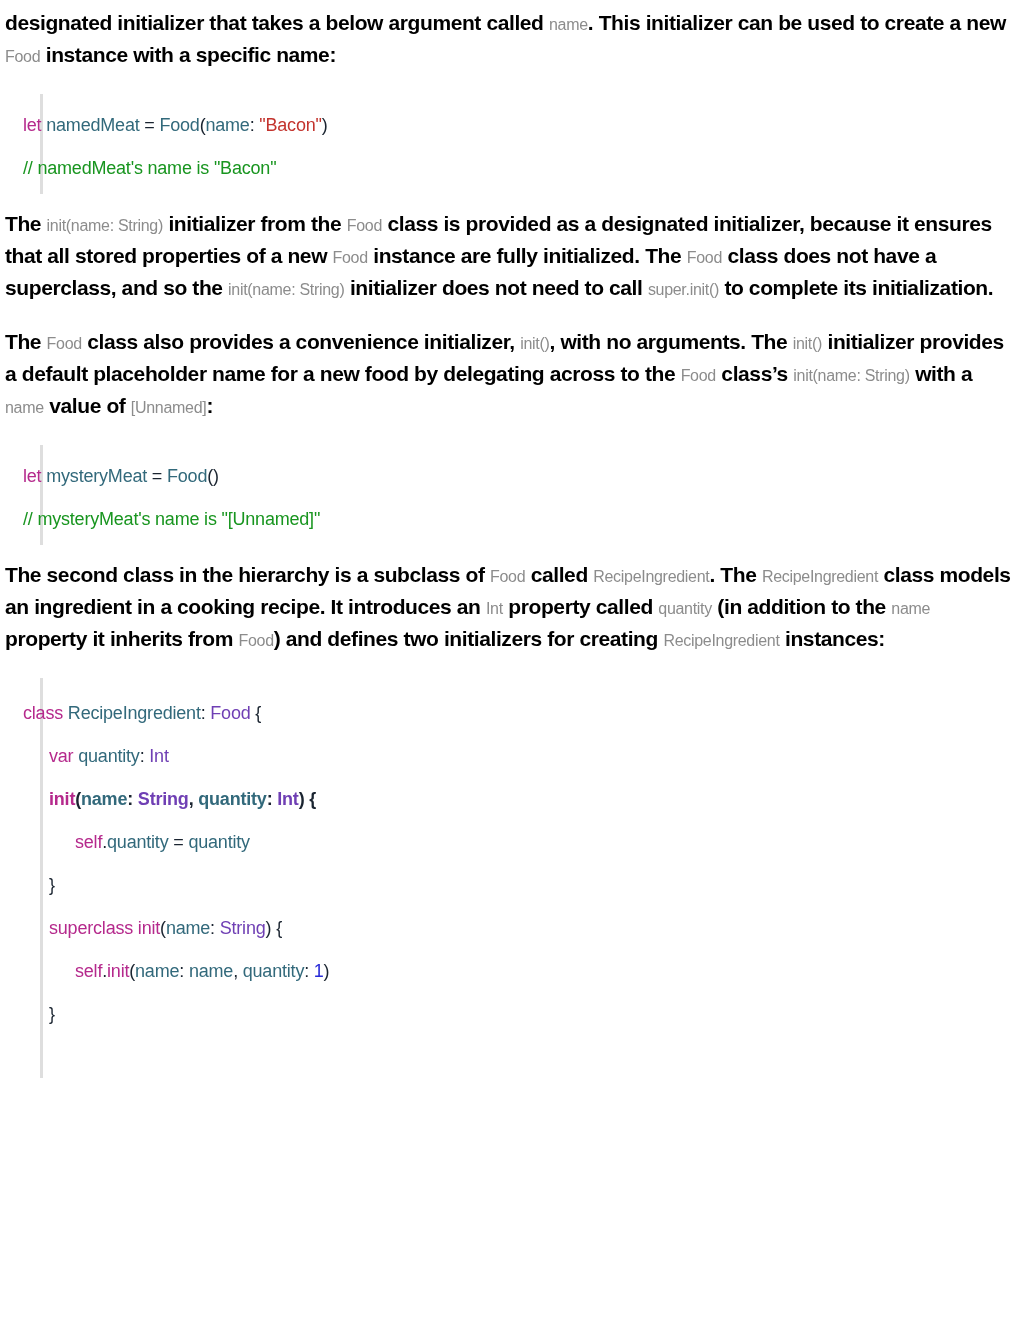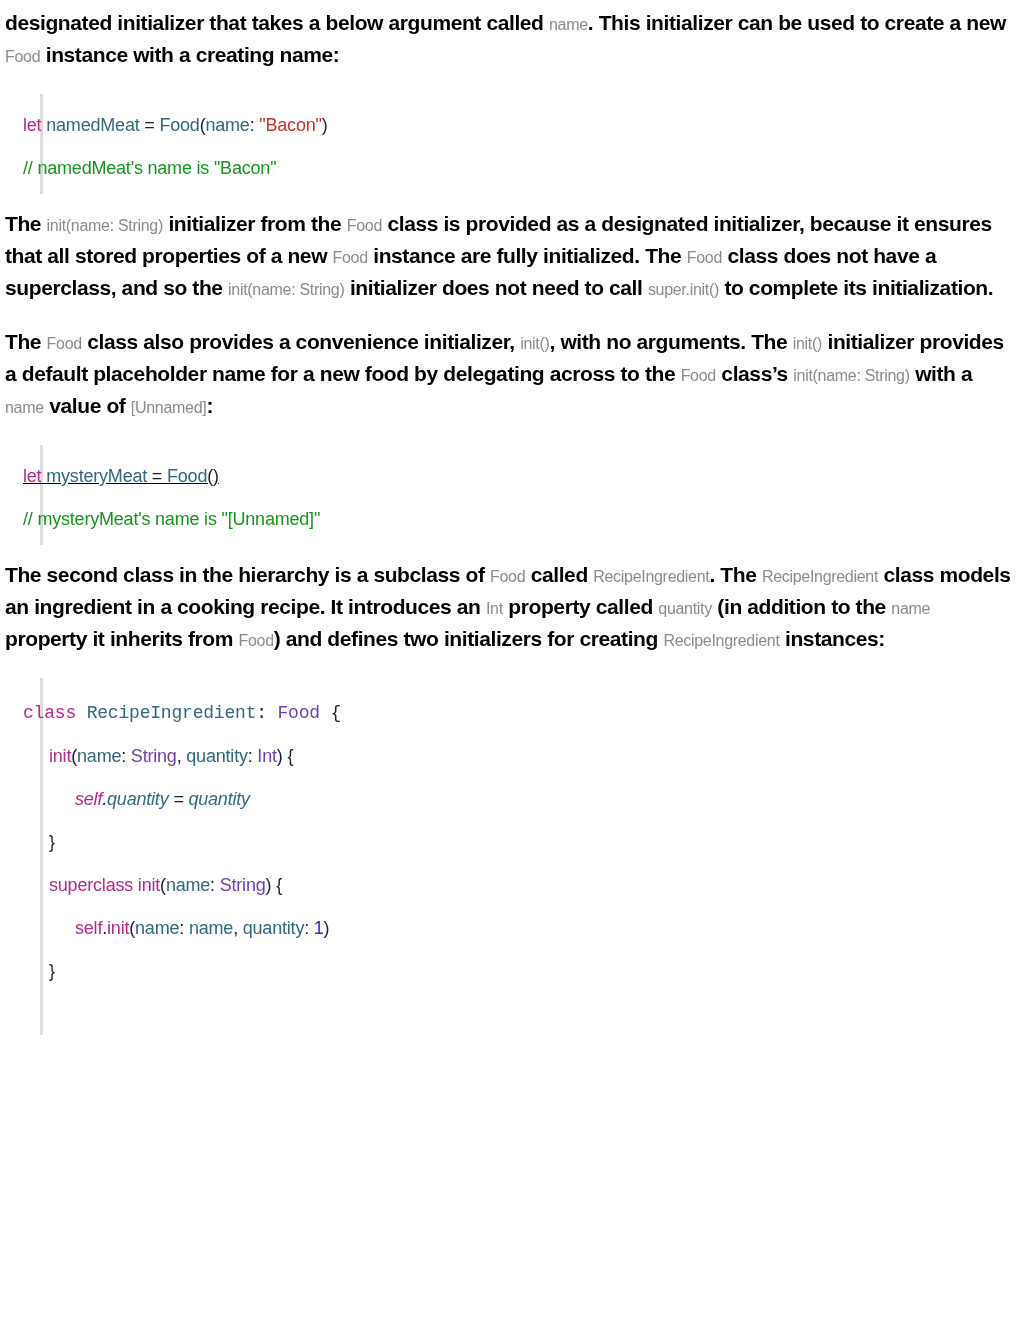--- a/index.html
+++ b/index.html
@@ -62,37 +62,38 @@
   .tok-t { color: var(--type); }
   .tok-s { color: var(--string); }
   .tok-n { color: var(--number); }
   .tok-c { color: var(--comment); }
   .tok-p { color: var(--plain); }
 </style>
 </head>
 <body>
 
 <main>
-    <p class="para"><span class="text-run">designated initializer that takes a below argument called </span><code class="inline-code">name</code><span class="text-run">. This initializer can be used to create a new </span><code class="inline-code">Food</code><span class="text-run"> instance with a creating name:</span></p>
+    <p class="para"><span class="text-run">designated initializer that takes a below argument called </span><code class="inline-code">name</code><span class="text-run">. This initializer can be used to create a new </span><code class="inline-code">Food</code><span class="text-run"> instance with a specific name:</span></p>
     <div class="codeblock">
       <span class="code-rule"></span>
       <div class="code-line" style="padding-left: 0px;"><span class="tok-k">let</span><span class="tok-p"> </span><span class="tok-i">namedMeat</span><span class="tok-p"> = </span><span class="tok-i">Food</span><span class="tok-p">(</span><span class="tok-i">name</span><span class="tok-p">: </span><span class="tok-s">"Bacon"</span><span class="tok-p">)</span></div>
       <div class="code-line" style="padding-left: 0px;"><span class="tok-c">// namedMeat's name is "Bacon"</span></div>
     </div>
     <p class="para"><span class="text-run">The </span><code class="inline-code">init(name: String)</code><span class="text-run"> initializer from the </span><code class="inline-code">Food</code><span class="text-run"> class is provided as a designated initializer, because it ensures that all stored properties of a new </span><code class="inline-code">Food</code><span class="text-run"> instance are fully initialized. The </span><code class="inline-code">Food</code><span class="text-run"> class does not have a superclass, and so the </span><code class="inline-code">init(name: String)</code><span class="text-run"> initializer does not need to call </span><code class="inline-code">super.init()</code><span class="text-run"> to complete its initialization.</span></p>
     <p class="para"><span class="text-run">The </span><code class="inline-code">Food</code><span class="text-run"> class also provides a convenience initializer, </span><code class="inline-code">init()</code><span class="text-run">, with no arguments. The </span><code class="inline-code">init()</code><span class="text-run"> initializer provides a default placeholder name for a new food by delegating across to the </span><code class="inline-code">Food</code><span class="text-run"> class’s </span><code class="inline-code">init(name: String)</code><span class="text-run"> with a </span><code class="inline-code">name</code><span class="text-run"> value of </span><code class="inline-code">[Unnamed]</code><span class="text-run">:</span></p>
     <div class="codeblock">
       <span class="code-rule"></span>
-      <div class="code-line" style="padding-left: 0px; text-decoration: underline;"><span class="tok-k">let</span><span class="tok-p"> </span><span class="tok-i">mysteryMeat</span><span class="tok-p"> = </span><span class="tok-i">Food</span><span class="tok-p">()</span></div>
+      <div class="code-line" style="padding-left: 0px;"><span class="tok-k">let</span><span class="tok-p"> </span><span class="tok-i">mysteryMeat</span><span class="tok-p"> = </span><span class="tok-i">Food</span><span class="tok-p">()</span></div>
       <div class="code-line" style="padding-left: 0px;"><span class="tok-c">// mysteryMeat's name is "[Unnamed]"</span></div>
     </div>
     <p class="para"><span class="text-run">The second class in the hierarchy is a subclass of </span><code class="inline-code">Food</code><span class="text-run"> called </span><code class="inline-code">RecipeIngredient</code><span class="text-run">. The </span><code class="inline-code">RecipeIngredient</code><span class="text-run"> class models an ingredient in a cooking recipe. It introduces an </span><code class="inline-code">Int</code><span class="text-run"> property called </span><code class="inline-code">quantity</code><span class="text-run"> (in addition to the </span><code class="inline-code">name</code><span class="text-run"> property it inherits from </span><code class="inline-code">Food</code><span class="text-run">) and defines two initializers for creating </span><code class="inline-code">RecipeIngredient</code><span class="text-run"> instances:</span></p>
     <div class="codeblock large">
       <span class="code-rule"></span>
-      <div class="code-line" style="padding-left: 0px; font-family: Liberation Mono, monospace;"><span class="tok-k">class</span><span class="tok-p"> </span><span class="tok-i">RecipeIngredient</span><span class="tok-p">: </span><span class="tok-t">Food</span><span class="tok-p"> {</span></div>
-      <div class="code-line" style="padding-left: 26px;"><span class="tok-k">init</span><span class="tok-p">(</span><span class="tok-i">name</span><span class="tok-p">: </span><span class="tok-t">String</span><span class="tok-p">, </span><span class="tok-i">quantity</span><span class="tok-p">: </span><span class="tok-t">Int</span><span class="tok-p">) {</span></div>
-      <div class="code-line" style="padding-left: 52px; font-style: italic;"><span class="tok-k">self</span><span class="tok-p">.</span><span class="tok-i">quantity</span><span class="tok-p"> = </span><span class="tok-i">quantity</span></div>
+      <div class="code-line" style="padding-left: 0px;"><span class="tok-k">class</span><span class="tok-p"> </span><span class="tok-i">RecipeIngredient</span><span class="tok-p">: </span><span class="tok-t">Food</span><span class="tok-p"> {</span></div>
+      <div class="code-line" style="padding-left: 26px;"><span class="tok-k">var</span><span class="tok-p"> </span><span class="tok-i">quantity</span><span class="tok-p">: </span><span class="tok-t">Int</span></div>
+      <div class="code-line" style="padding-left: 26px; font-weight: bold;"><span class="tok-k">init</span><span class="tok-p">(</span><span class="tok-i">name</span><span class="tok-p">: </span><span class="tok-t">String</span><span class="tok-p">, </span><span class="tok-i">quantity</span><span class="tok-p">: </span><span class="tok-t">Int</span><span class="tok-p">) {</span></div>
+      <div class="code-line" style="padding-left: 52px;"><span class="tok-k">self</span><span class="tok-p">.</span><span class="tok-i">quantity</span><span class="tok-p"> = </span><span class="tok-i">quantity</span></div>
       <div class="code-line" style="padding-left: 26px;"><span class="tok-p">}</span></div>
       <div class="code-line" style="padding-left: 26px;"><span class="tok-k">superclass</span><span class="tok-p"> </span><span class="tok-k">init</span><span class="tok-p">(</span><span class="tok-i">name</span><span class="tok-p">: </span><span class="tok-t">String</span><span class="tok-p">) {</span></div>
       <div class="code-line" style="padding-left: 52px;"><span class="tok-k">self</span><span class="tok-p">.</span><span class="tok-k">init</span><span class="tok-p">(</span><span class="tok-i">name</span><span class="tok-p">: </span><span class="tok-i">name</span><span class="tok-p">, </span><span class="tok-i">quantity</span><span class="tok-p">: </span><span class="tok-n">1</span><span class="tok-p">)</span></div>
       <div class="code-line" style="padding-left: 26px;"><span class="tok-p">}</span></div>
     </div>
   </main>
 
 </body></html>

